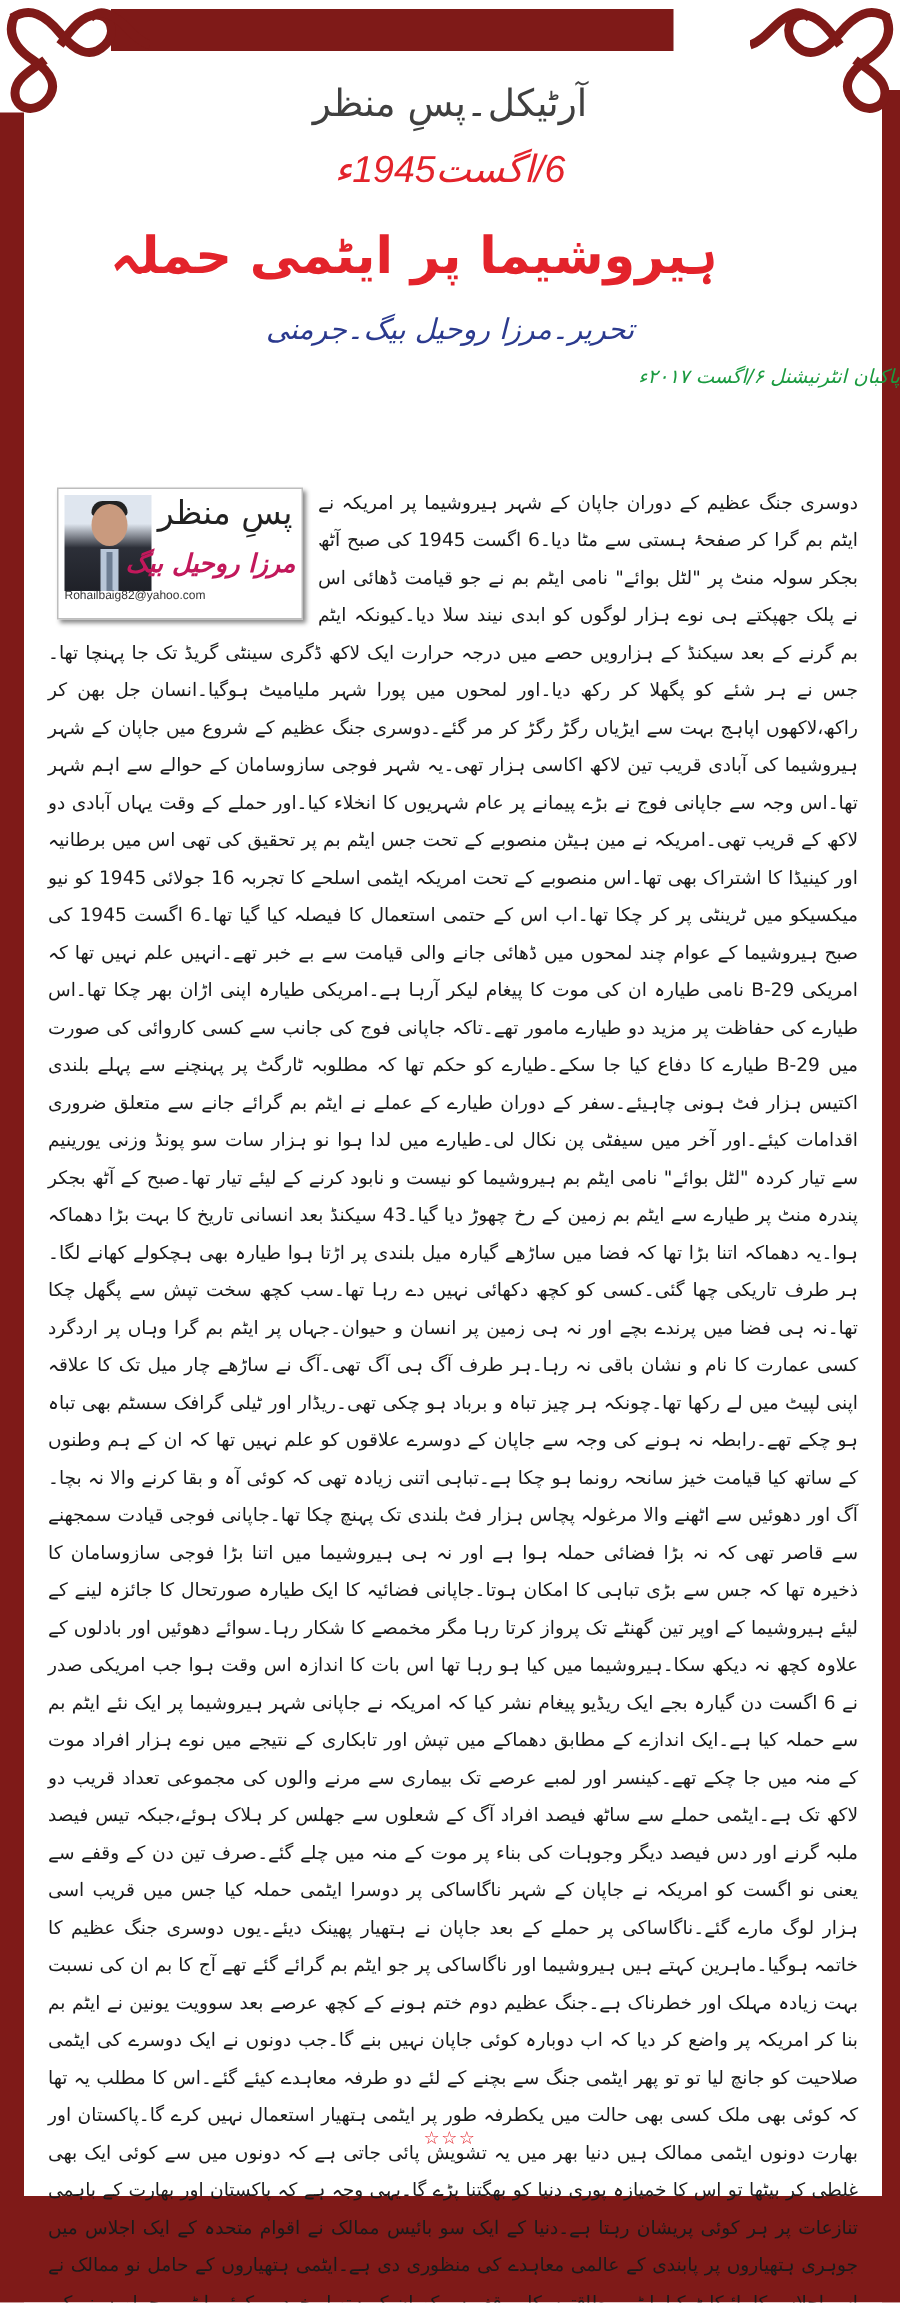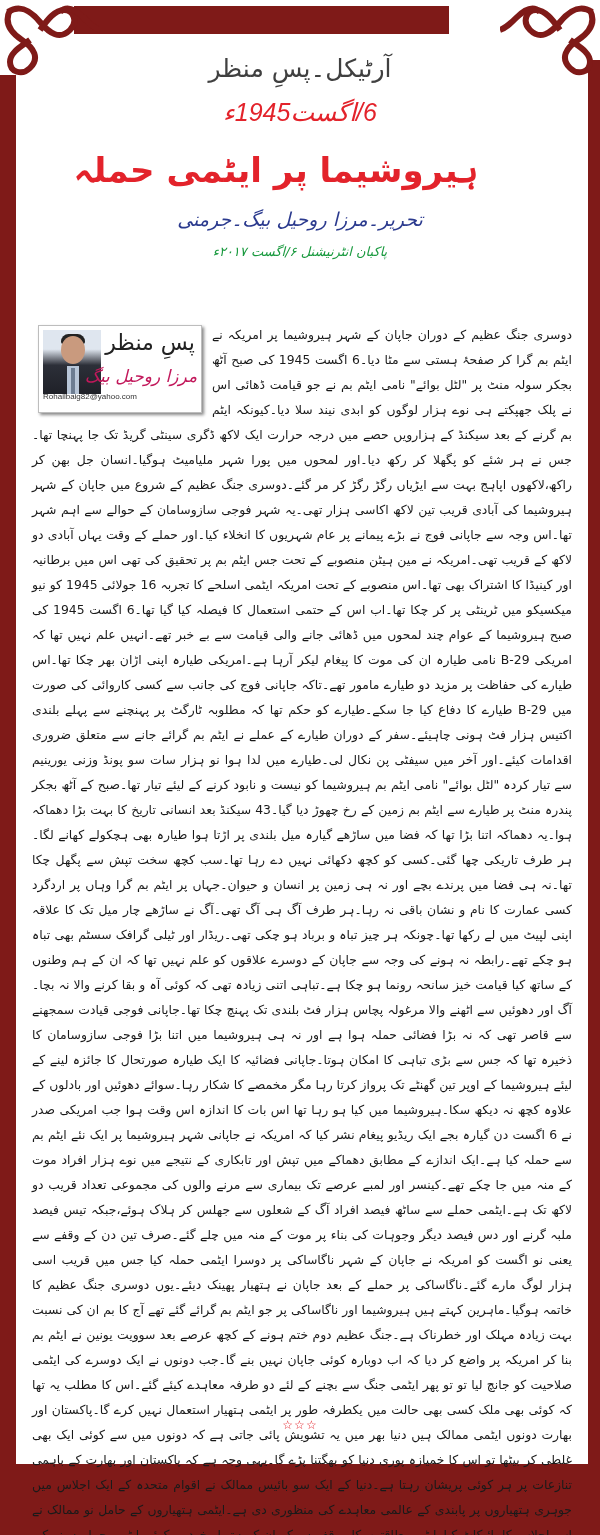--- a/index.html
+++ b/index.html
@@ -8,31 +8,31 @@
   .frame-right { position: absolute; right: 0; top: 60px; width: 12px; height: 1475px; background: #7f1a18; }
   .frame-top { position: absolute; left: 74px; top: 6px; width: 375px; height: 28px; background: #7f1a18; }
   .frame-bottom { position: absolute; left: 0; top: 1464px; width: 600px; height: 71px; background: #7f1a18; }
   .corner { position: absolute; width: 100px; height: 100px; }
   .corner.left { left: 0; top: 0; }
   .corner.right { right: 0; top: 0; }
   .kicker { position: absolute; top: 54px; left: 0; width: 600px; text-align: center; color: #404040; font-size: 25px; direction: rtl; }
   .date { position: absolute; top: 98px; left: 0; width: 600px; text-align: center; color: #e3232b; font-size: 25px; direction: rtl; font-family: "Liberation Sans", sans-serif; font-style: italic; }
   .title { position: absolute; top: 150px; left: 0; width: 480px; text-align: center; color: #e3232b; font-size: 34px; font-weight: bold; direction: rtl; margin-left: 36px; }
   .byline { position: absolute; top: 208px; left: 0; width: 600px; text-align: center; color: #2b3a8e; font-size: 19px; direction: rtl; font-style: italic; }
-  .source { position: absolute; top: 244px; left: 0; width: 600px; text-align: center; color: #1a9a3f; font-size: 13px; direction: rtl; font-style: italic; }
+  .source { position: absolute; top: 244px; left: 0; width: 600px; text-align: right; color: #1a9a3f; font-size: 13px; direction: rtl; font-style: italic; }
   .body { position: absolute; left: 32px; top: 322px; width: 540px; direction: rtl; text-align: justify; color: #1a1a1a; font-size: 12.4px; line-height: 25px; }
   .body p { margin: 0; }
   .card { float: left; width: 162px; height: 86px; margin: 3px 10px 4px 6px; border: 1px solid #bdbdbd; box-shadow: 2px 2px 3px #888; background: #fff; position: relative; direction: ltr; }
   .card .photo { position: absolute; left: 4px; top: 4px; width: 58px; height: 64px; background: linear-gradient(180deg,#dfe6ef 0%,#dfe6ef 30%,#2c2f38 55%,#1f2128 100%); overflow: hidden; }
   .card .head { position: absolute; left: 18px; top: 6px; width: 24px; height: 28px; border-radius: 50%; background: #c99a7e; }
   .card .hair { position: absolute; left: 18px; top: 4px; width: 24px; height: 10px; border-radius: 12px 12px 4px 4px; background: #222; }
   .card .shirt { position: absolute; left: 24px; top: 36px; width: 12px; height: 28px; background: #b8c6d8; }
   .card .tie { position: absolute; left: 28px; top: 38px; width: 4px; height: 26px; background: #6d7d92; }
   .card .t1 { position: absolute; right: 6px; top: 4px; font-size: 22px; font-weight: normal; color: #222; direction: rtl; }
-  .card .t2 { position: absolute; right: 4px; top: 38px; font-size: 17px; color: #c2185b; direction: rtl; font-style: italic; }
+  .card .t2 { position: absolute; right: 4px; top: 38px; font-size: 17px; color: #c2185b; direction: rtl; font-style: italic; font-weight: bold; }
   .card .mail { position: absolute; left: 4px; bottom: 3px; font-size: 8px; color: #333; font-family: Liberation Sans, sans-serif; }
   .stars { position: absolute; top: 1418px; left: 0; width: 600px; text-align: center; color: #e3232b; font-size: 12px; letter-spacing: 1px; }
 </style>
 </head>
 <body>
 
 <div class="frame-top"></div>
 <div class="frame-left"></div>
 <div class="frame-right"></div>
 <div class="frame-bottom"></div>

